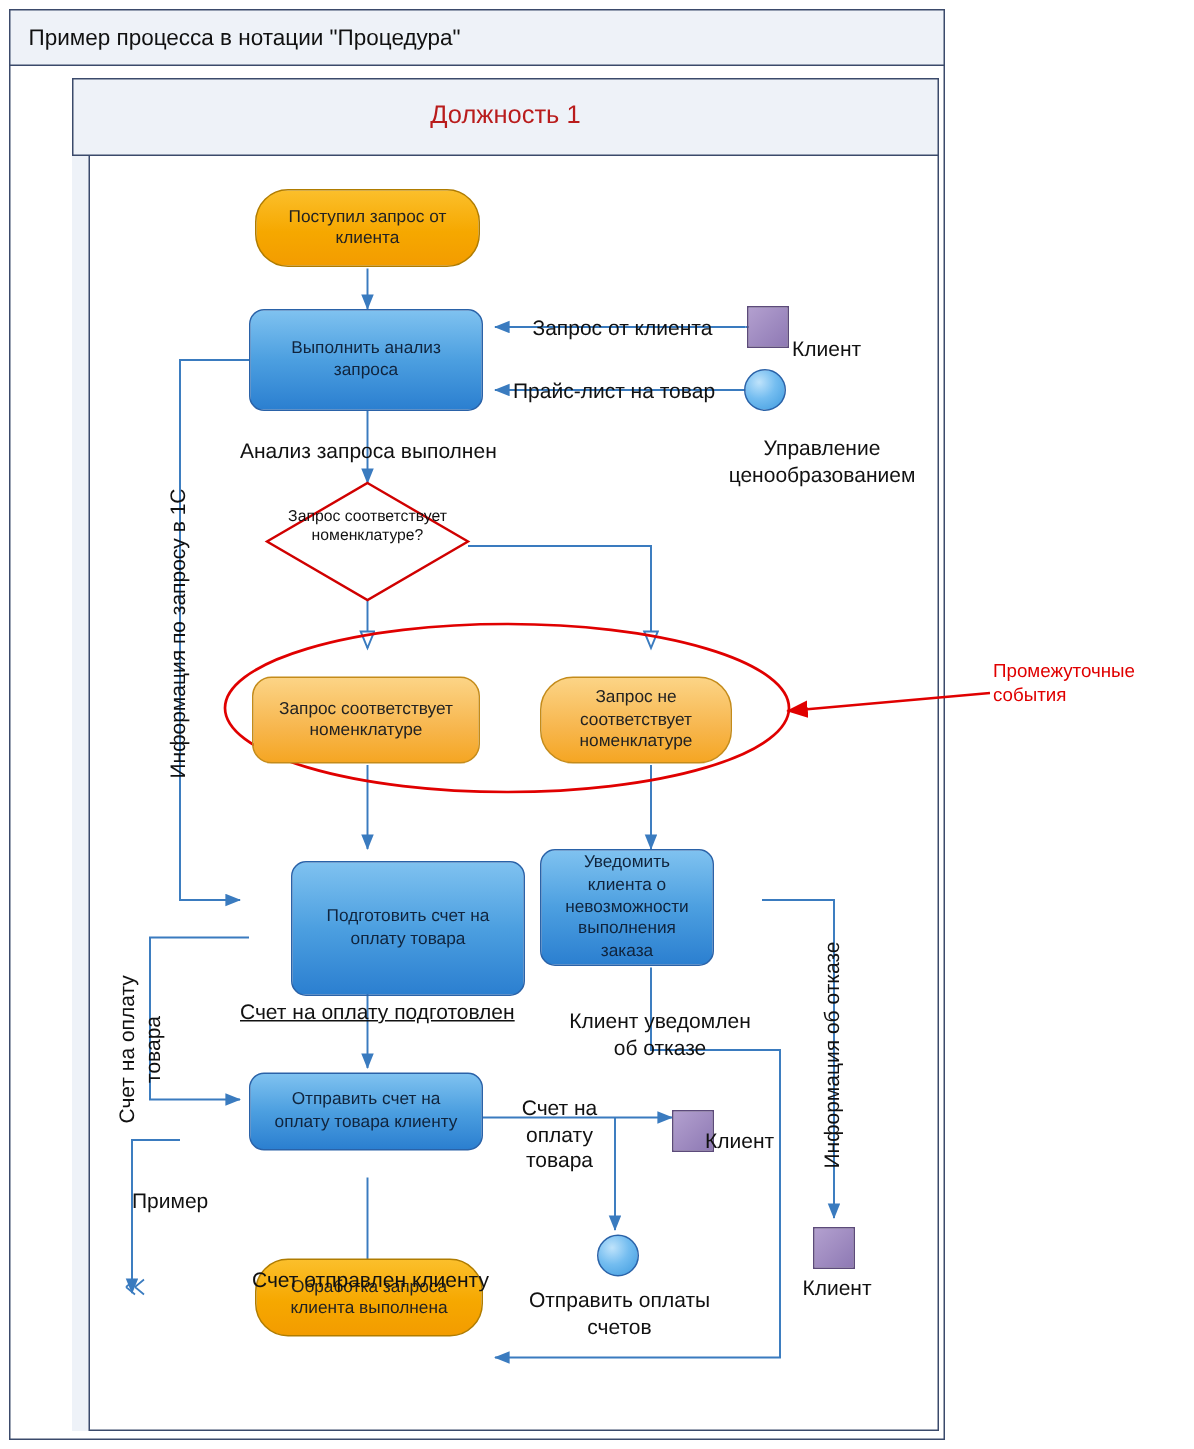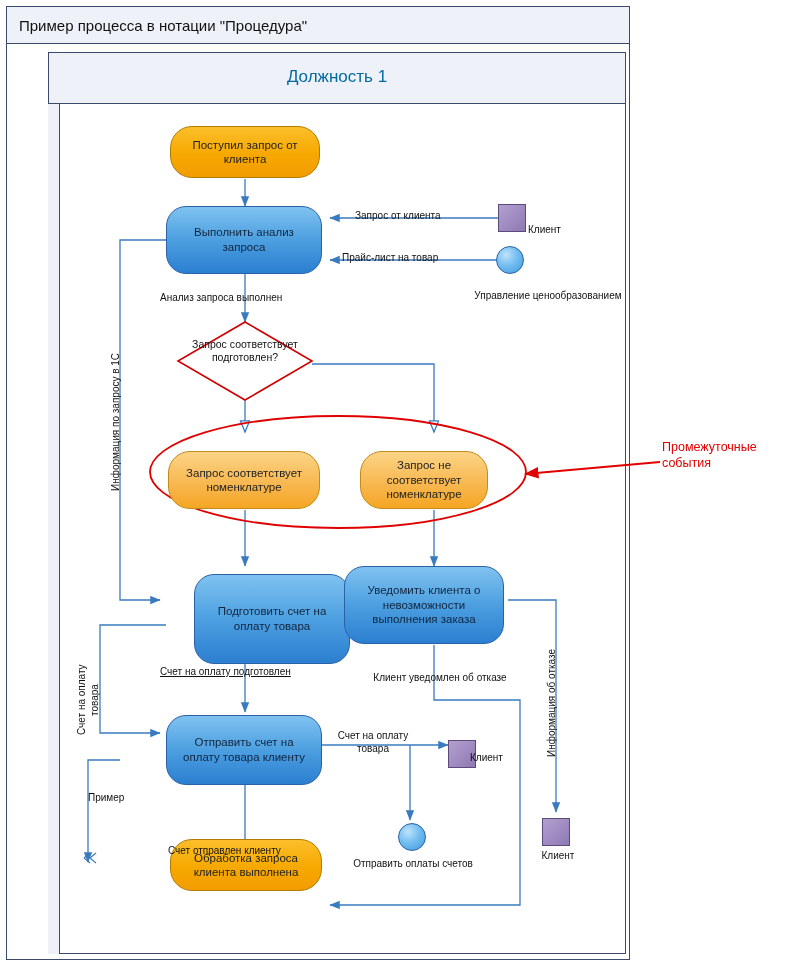--- a/index.html
+++ b/index.html
@@ -31,21 +31,21 @@
     position:absolute; left:48px; top:52px; width:578px; height:902px;
     border:1px solid #3b4a6b; box-sizing:border-box; background:#ffffff;
   }
   .pool-header {
     position:absolute; left:48px; top:52px; width:578px; height:52px;
     border:1px solid #3b4a6b; box-sizing:border-box;
     background:#eef2f8;
   }
   .pool-header .t {
     position:absolute; left:0; right:0; top:14px;
-    text-align:center; font-size:17px; color:#0369a1;
+    text-align:center; font-size:17px; color:#b91c1c;
   }
   .lane-left {
     position:absolute; left:48px; top:104px; width:12px; height:850px;
     background:#eef2f8; border-right:1px solid #3b4a6b; box-sizing:border-box;
   }
 
   
   .node { position:absolute; box-sizing:border-box; }
 
   .evt {
@@ -58,21 +58,21 @@
   }
   .evt-int {
     border-radius:22px;
     border:1px solid #c48b1a;
     background:linear-gradient(to bottom, #fcd486 0%, #f7b64d 60%, #f5a623 100%);
     display:flex; align-items:center; justify-content:center;
     text-align:center; font-size:11.5px; color:#222; line-height:1.25;
     padding:4px 8px;
   }
   .task {
-    border-radius:20px;
+    border-radius:10px;
     border:1px solid #2a62a8;
     background:linear-gradient(to bottom, #7fc2f0 0%, #4c9fe0 50%, #2b7fd0 100%);
     display:flex; align-items:center; justify-content:center;
     text-align:center; font-size:11.5px; color:#10243d; line-height:1.3;
     padding:4px 8px;
   }
   .gw-label {
     position:absolute; text-align:center; font-size:10.5px; color:#111;
     line-height:1.2;
   }
@@ -81,21 +81,21 @@
     border:1px solid #5c4a7a;
     background:linear-gradient(to bottom right, #b3a0cf 0%, #8e79b4 100%);
   }
   .circ-actor {
     border-radius:50%;
     border:1px solid #2a62a8;
     background:radial-gradient(circle at 35% 30%, #bfe3fb 0%, #74bdf0 45%, #3e9ade 100%);
   }
 
   .lbl {
-    position:absolute; font-size:10px; color:#111; line-height:1.25;
+    position:absolute; font-size:14px; color:#111; line-height:1.25;
   }
   .lbl.center { text-align:center; }
   .lbl.vert {
     writing-mode:vertical-rl; transform:rotate(180deg);
     text-align:center;
   }
   .lbl.red { color:#e00000; font-size:12.5px; }
 </style>
 </head>
 <body>
@@ -167,31 +167,31 @@
   <polygon points="245,322 312,361 245,400 178,361" fill="#ffffff" stroke="#d00000" stroke-width="1.6"></polygon>
 
   <ellipse cx="338" cy="472" rx="188" ry="56" fill="none" stroke="#e00000" stroke-width="1.8"></ellipse>
   <path d="M660,462 L525,474" stroke="#e00000" stroke-width="1.8" fill="none" marker-end="url(#arrR)"></path>
 </svg>
 
 <div class="node evt" style="left:170px; top:126px; width:150px; height:52px;">Поступил запрос от клиента</div>
 
 <div class="node task" style="left:166px; top:206px; width:156px; height:68px;">Выполнить анализ запроса</div>
 
-<div class="gw-label" style="left:188px; top:338px; width:114px;">Запрос соответствует подготовлен?</div>
-
-<div class="node evt-int" style="left:168px; top:451px; width:152px; height:58px;">Запрос соответствует номенклатуре</div>
+<div class="gw-label" style="left:188px; top:338px; width:114px;">Запрос соответствует номенклатуре?</div>
+
+<div class="node evt-int" style="left:168px; top:451px; width:152px; height:58px;border-radius:13px;">Запрос соответствует номенклатуре</div>
 
 <div class="node evt-int" style="left:360px; top:451px; width:128px; height:58px;">Запрос не соответствует номенклатуре</div>
 
 <div class="node task" style="left:166px; top:574px; width:156px; height:90px;margin-left:28px;">Подготовить счет на оплату товара</div>
 
-<div class="node task" style="left:344px; top:566px; width:160px; height:78px;">Уведомить клиента о невозможности выполнения заказа</div>
-
-<div class="node task" style="left:166px; top:715px; width:156px; height:70px;">Отправить счет на оплату товара клиенту</div>
+<div class="node task" style="left:360px; top:566px; width:116px; height:78px;">Уведомить клиента о невозможности выполнения заказа</div>
+
+<div class="node task" style="left:166px; top:715px; width:156px; height:52px;">Отправить счет на оплату товара клиенту</div>
 
 <div class="node evt" style="left:170px; top:839px; width:152px; height:52px;">Обработка запроса клиента выполнена</div>
 
 <div class="node sq-actor" style="left:498px; top:204px; width:28px; height:28px;"></div>
 <div class="lbl" style="left:528px; top:224px;">Клиент</div>
 
 <div class="node circ-actor" style="left:496px; top:246px; width:28px; height:28px;"></div>
 <div class="lbl center" style="left:468px; top:290px; width:160px;">Управление ценообразованием</div>
 
 <div class="node sq-actor" style="left:448px; top:740px; width:28px; height:28px;"></div>

